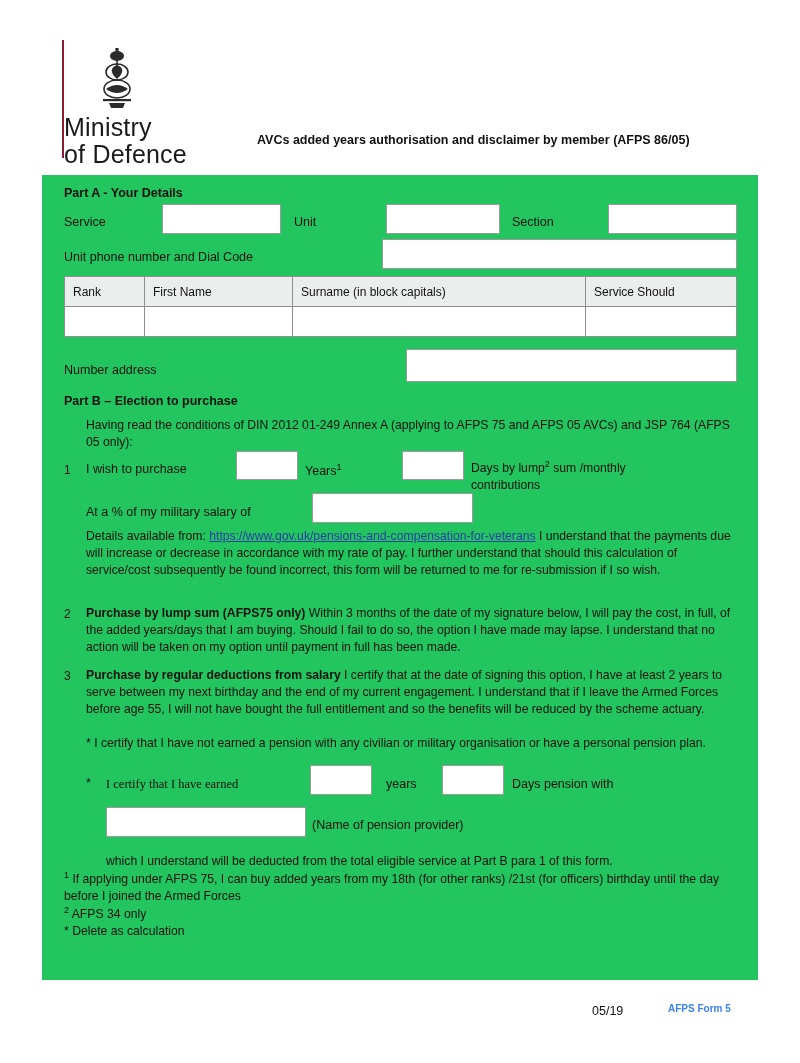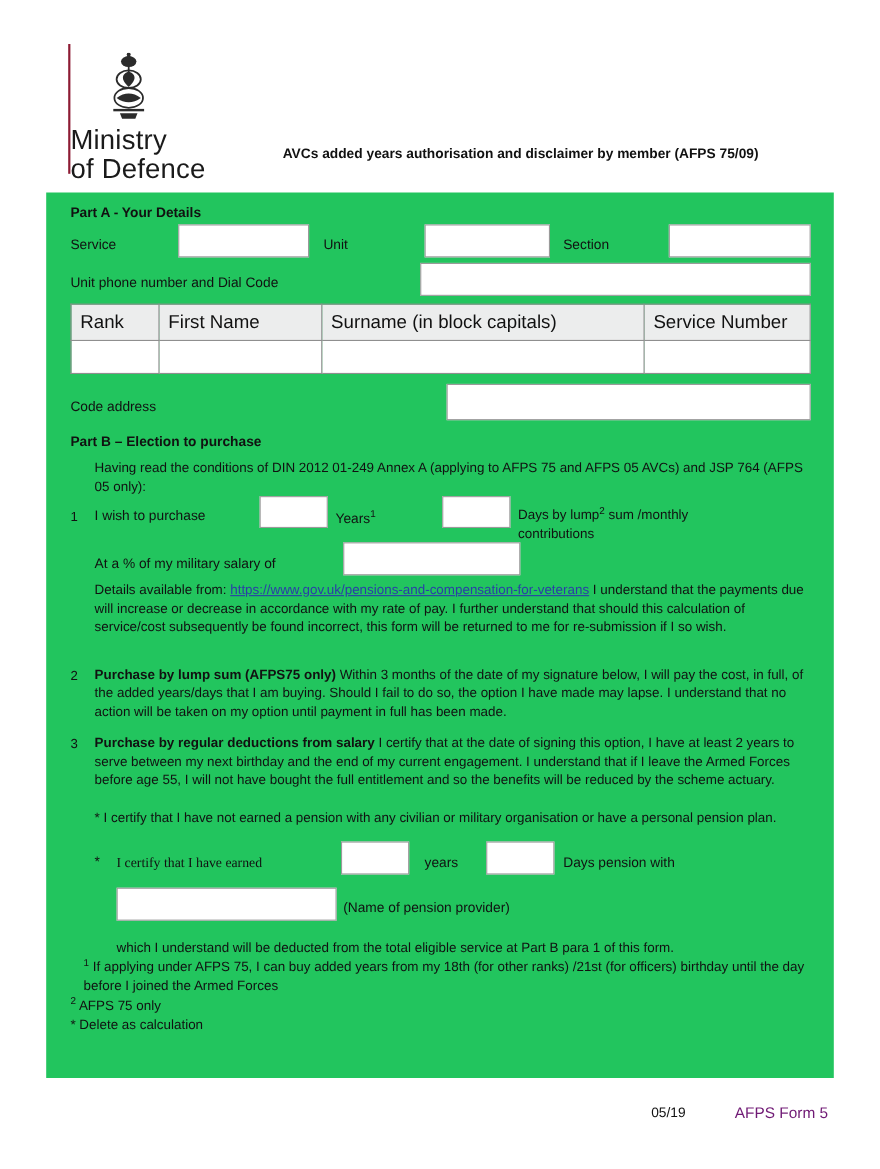--- a/index.html
+++ b/index.html
@@ -107,42 +107,42 @@
   
   .tbl {
     position: absolute;
     left: 22px;
     top: 101px;
     width: 673px;
     border-collapse: collapse;
   }
   .tbl th, .tbl td {
     border: 1px solid #8f8f8f;
-    font-size: 17px;
+    font-size: 12px;
     font-weight: normal;
     text-align: left;
     padding: 6px 8px;
     color: #111;
   }
   .tbl th { height: 30px; background: #eceded; }
   .tbl td { height: 30px; background: #ffffff; }
   .footer-date {
     position: absolute;
     left: 592px;
     top: 1004px;
     font-size: 12.5px;
     color: #111;
   }
   .footer-form {
     position: absolute;
     left: 668px;
     top: 1003px;
-    font-size: 14px;
-    font-weight: normal;
-    color: #701a75;
+    font-size: 10px;
+    font-weight: bold;
+    color: #3b82f6;
   }
   sup { font-size: 9px; }
 </style>
 </head>
 <body>
 
 <div class="page">
 
   <div class="header">
     <div class="mod-block">
@@ -159,21 +159,21 @@
           <path d="M9 41 Q20 33 31 41 Q20 49 9 41 Z" fill="#2b2b2b"></path>
           <rect x="6" y="51" width="28" height="2.2"></rect>
           <path d="M12 55 L28 55 L26 60 L14 60 Z"></path>
         </g>
       </svg>
       <div class="mod-name">
         <div>Ministry</div>
         <div>of Defence</div>
       </div>
     </div>
-    <div class="doc-title">AVCs added years authorisation and disclaimer by member (AFPS 75/09)</div>
+    <div class="doc-title">AVCs added years authorisation and disclaimer by member (AFPS 86/05)</div>
   </div>
 
   <div class="body-panel">
 
     <div class="sec-title" style="left:22px; top:11px;">Part A - Your Details</div>
 
     <div class="lbl" style="left:22px; top:40px;">Service</div>
     <div class="fld" style="left:120px; top:29px; width:119px; height:30px;"></div>
 
     <div class="lbl" style="left:252px; top:40px;">Unit</div>
@@ -184,34 +184,34 @@
 
     <div class="lbl" style="left:22px; top:75px;">Unit phone number and Dial Code</div>
     <div class="fld" style="left:340px; top:64px; width:355px; height:30px;"></div>
 
     <table class="tbl">
       <thead>
         <tr>
           <th style="width:80px">Rank</th>
           <th style="width:148px">First Name</th>
           <th style="width:293px">Surname (in block capitals)</th>
-          <th>Service Number</th>
+          <th>Service Should</th>
         </tr>
       </thead>
       <tbody>
         <tr>
           <td></td>
           <td></td>
           <td></td>
           <td></td>
         </tr>
       </tbody>
     </table>
 
-    <div class="lbl" style="left:22px; top:188px;">Code address</div>
+    <div class="lbl" style="left:22px; top:188px;">Number address</div>
     <div class="fld" style="left:364px; top:174px; width:331px; height:33px;"></div>
 
     <div class="sec-title" style="left:22px; top:219px;">Part B – Election to purchase</div>
 
     <div class="para" style="left:44px; top:242px; width:650px;">Having read the conditions of DIN 2012 01-249 Annex A (applying to AFPS 75 and AFPS 05 AVCs) and JSP 764 (AFPS 05 only):</div>
 
     <div class="num" style="left:22px; top:288px;">1</div>
     <div class="lbl" style="left:44px; top:287px;">I wish to purchase</div>
     <div class="fld" style="left:194px; top:276px; width:62px; height:29px;"></div>
     <div class="lbl" style="left:263px; top:287px;">
@@ -246,25 +246,25 @@
     <div class="fld" style="left:268px; top:590px; width:62px; height:30px;"></div>
     <div class="lbl" style="left:344px; top:602px;">years</div>
     <div class="fld" style="left:400px; top:590px; width:62px; height:30px;"></div>
     <div class="lbl" style="left:470px; top:602px;">Days pension with</div>
 
     <div class="fld" style="left:64px; top:632px; width:200px; height:30px;"></div>
     <div class="lbl" style="left:270px; top:643px;">(Name of pension provider)</div>
 
     <div class="para" style="left:64px; top:678px; width:640px;">which I understand will be deducted from the total eligible service at Part B para 1 of this form.</div>
 
-    <div class="para" style="left:22px; top:692px; width:672px;margin-left:12px;">
+    <div class="para" style="left:22px; top:692px; width:672px;">
       <sup>1</sup><span> If applying under AFPS 75, I can buy added years from my 18th (for other ranks) /21st (for officers) birthday until the day before I joined the Armed Forces</span>
     </div>
     <div class="para" style="left:22px; top:727px;">
-      <sup>2</sup><span> AFPS 75 only</span>
+      <sup>2</sup><span> AFPS 34 only</span>
     </div>
     <div class="para" style="left:22px; top:748px;">* Delete as calculation</div>
 
   </div>
 
   <div class="footer-date">05/19</div>
   <div class="footer-form">AFPS Form 5</div>
 
 </div>
 

